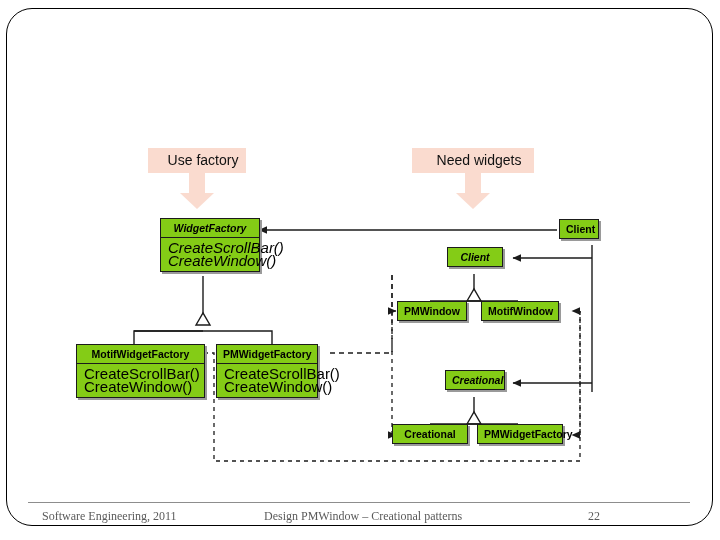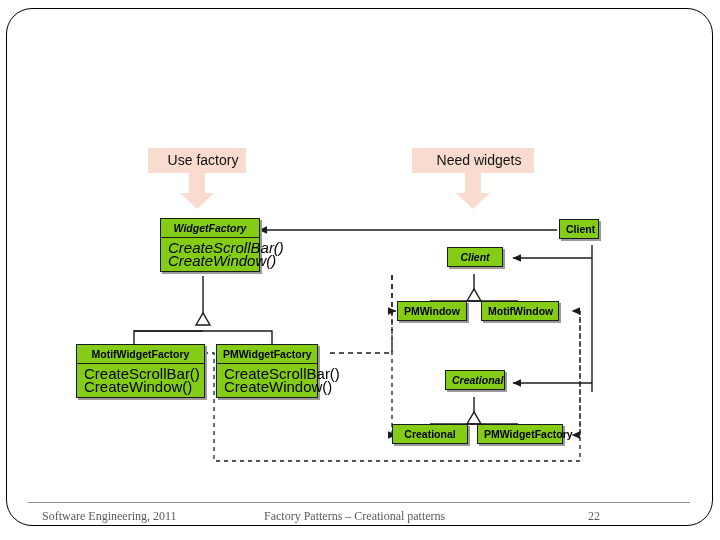--- a/index.html
+++ b/index.html
@@ -177,16 +177,16 @@
     </div>
 
     <div class="uclass" id="c-motif-scrollbar" style="left:477px;top:424px;width:86px;">
       <div class="nm">PMWidgetFactory</div>
     </div>
 
   </div>
 
   <div id="footrule"></div>
   <div class="foot" id="foot-left">Software Engineering, 2011</div>
-  <div class="foot" id="foot-center">Factory Patterns – Creational patterns</div>
+  <div class="foot" id="foot-center">Design PMWindow – Creational patterns</div>
   <div class="foot" id="foot-page">22</div>
 
 </div>
 
 </body></html>

